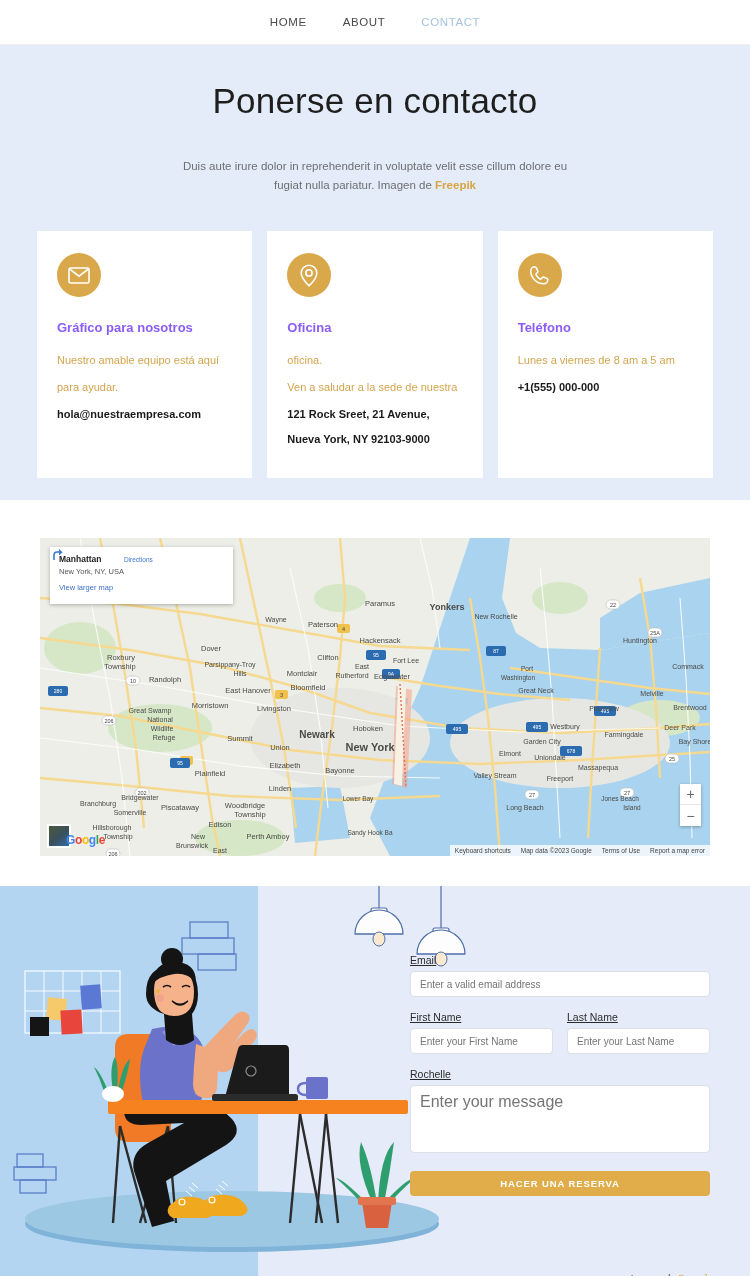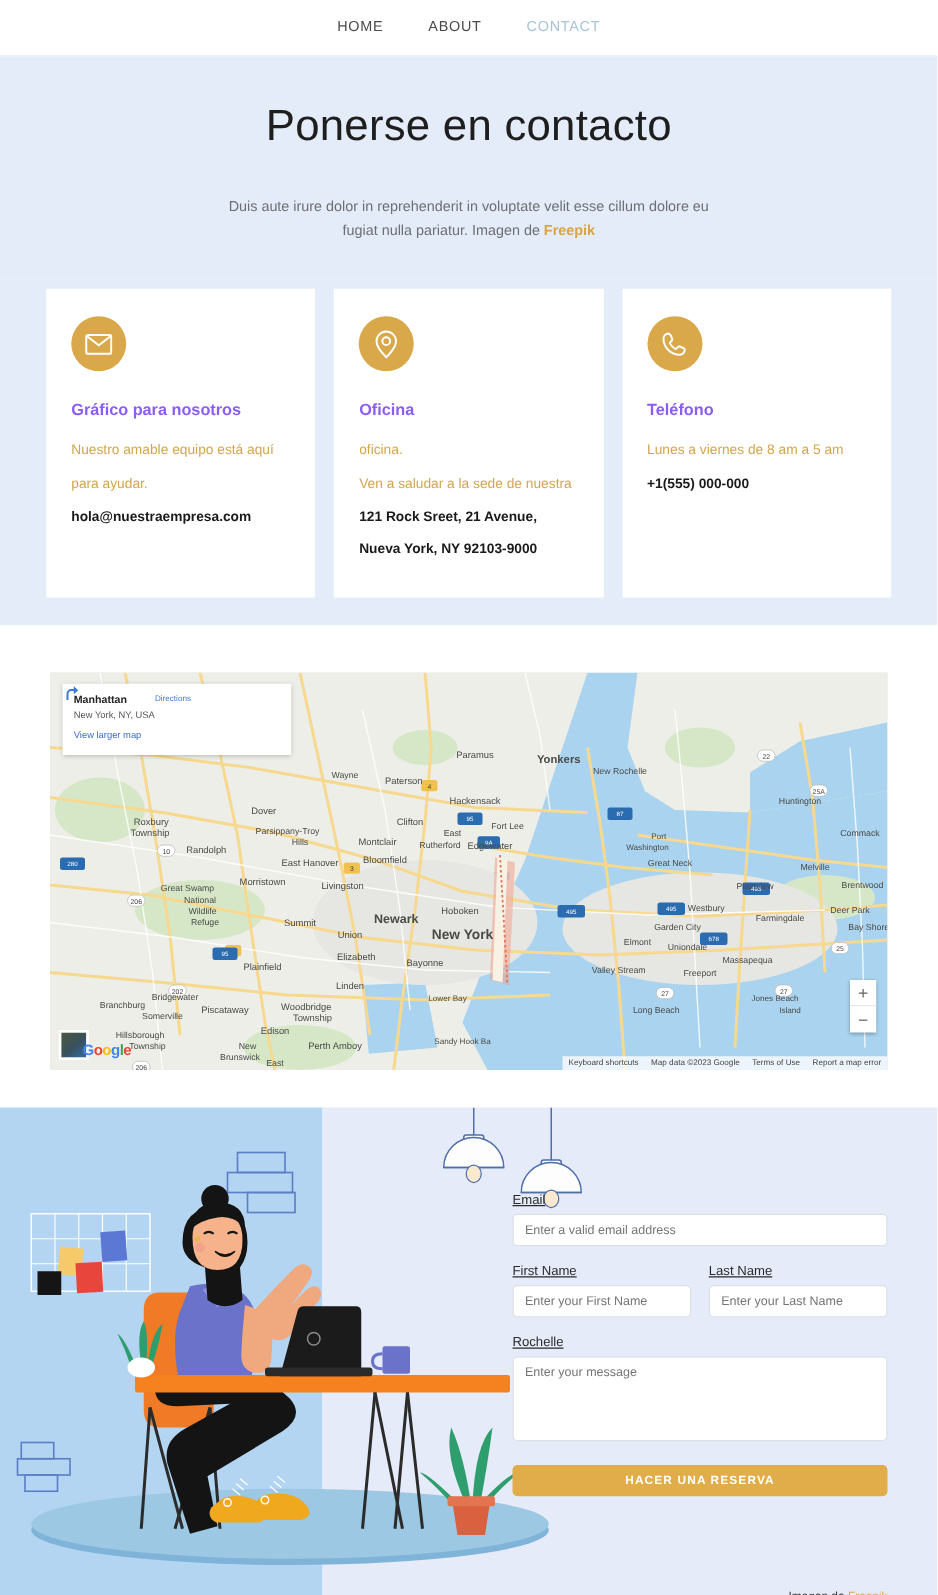--- a/index.html
+++ b/index.html
@@ -167,21 +167,21 @@
     font-size: 10px; color: #9aa0a6;
     font-family: "Liberation Sans", sans-serif;
     outline: none;
   }
   .f-row { display: flex; gap: 14px; margin-top: 14px; }
   .f-col { flex: 1; }
   .f-area {
     width: 100%; height: 68px;
     border: 1px solid #dcdfe6; border-radius: 4px;
     background: #fff; padding: 7px 9px;
-    font-size: 10px; color: #9aa0a6; resize: none;
+    font-size: 16px; color: #9aa0a6; resize: none;
     font-family: "Liberation Sans", sans-serif; outline: none;
   }
   .f-btn {
     width: 100%; height: 25px; margin-top: 14px;
     background: #e0ad4a; border: none; border-radius: 4px;
     color: #ffffff; font-size: 9.5px; font-weight: 700;
     letter-spacing: .9px; cursor: pointer;
     font-family: "Liberation Sans", sans-serif;
   }
   .credit {

